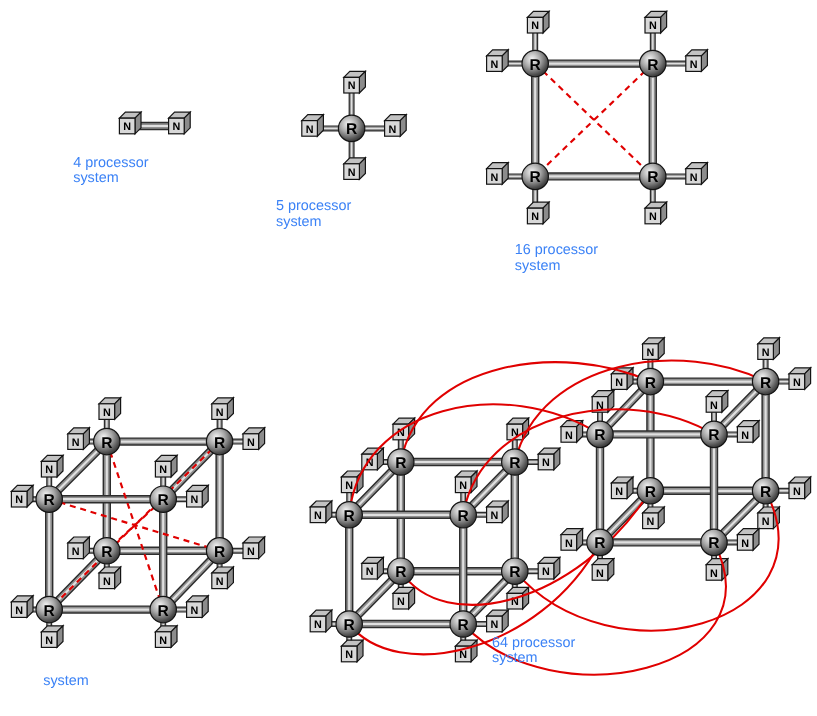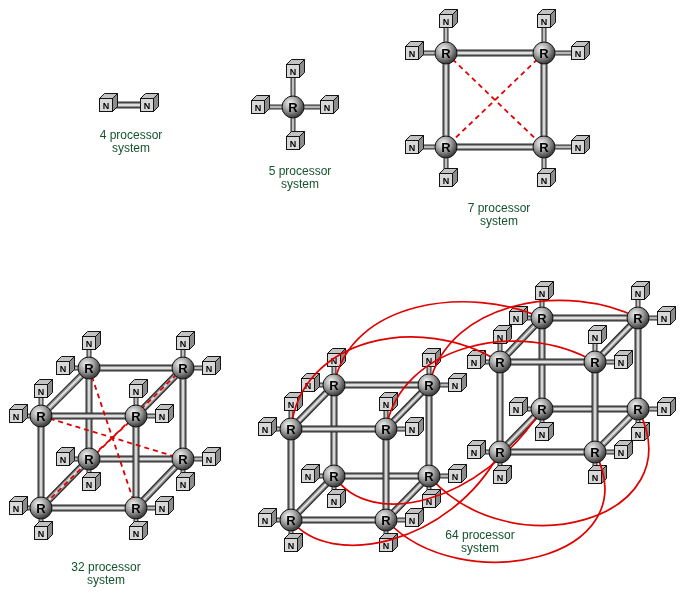--- a/index.html
+++ b/index.html
@@ -7,24 +7,23 @@
     position:relative;
     width:681px;height:597px;
     background:#ffffff;
     overflow:hidden;
     font-family:"Liberation Sans","DejaVu Sans",sans-serif;
   }
   #scene{position:absolute;left:0;top:0;}
   .lbl{
     position:absolute;
     width:140px;
-    text-align:center;
     font-size:12px;
     line-height:13px;
-    color:#14532d;
+    color:#3b82f6;
     letter-spacing:0px;
   }
 </style>
 </head>
 <body>
 
 <div id="canvas">
   <svg id="scene" width="681" height="597" viewBox="0 0 681 597">
     <defs>
       <radialGradient id="sphG" cx="38%" cy="33%" r="72%">
@@ -853,24 +852,23 @@
 
   <div class="lbl" style="left:61px;top:129px">
     <div>4 processor</div>
     <div>system</div>
   </div>
   <div class="lbl" style="left:230px;top:165px">
     <div>5 processor</div>
     <div>system</div>
   </div>
   <div class="lbl" style="left:429px;top:202px">
-    <div>7 processor</div>
+    <div>16 processor</div>
     <div>system</div>
   </div>
   <div class="lbl" style="left:36px;top:561px">
-    <div>32 processor</div>
     <div>system</div>
   </div>
   <div class="lbl" style="left:410px;top:529px">
     <div>64 processor</div>
     <div>system</div>
   </div>
 </div>
 
 </body></html>

